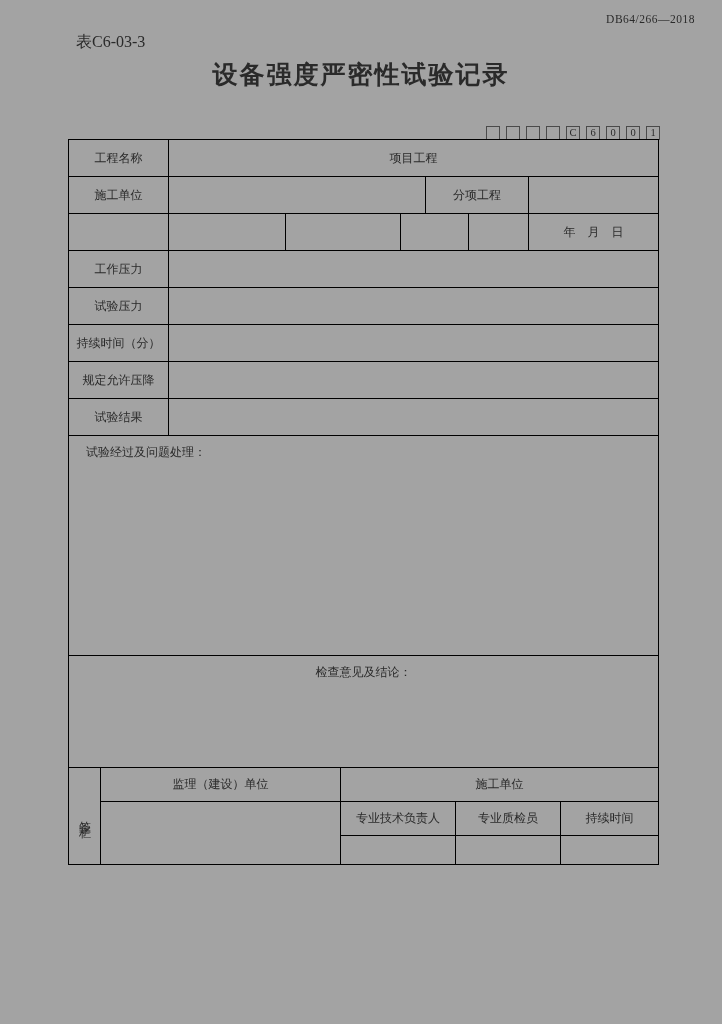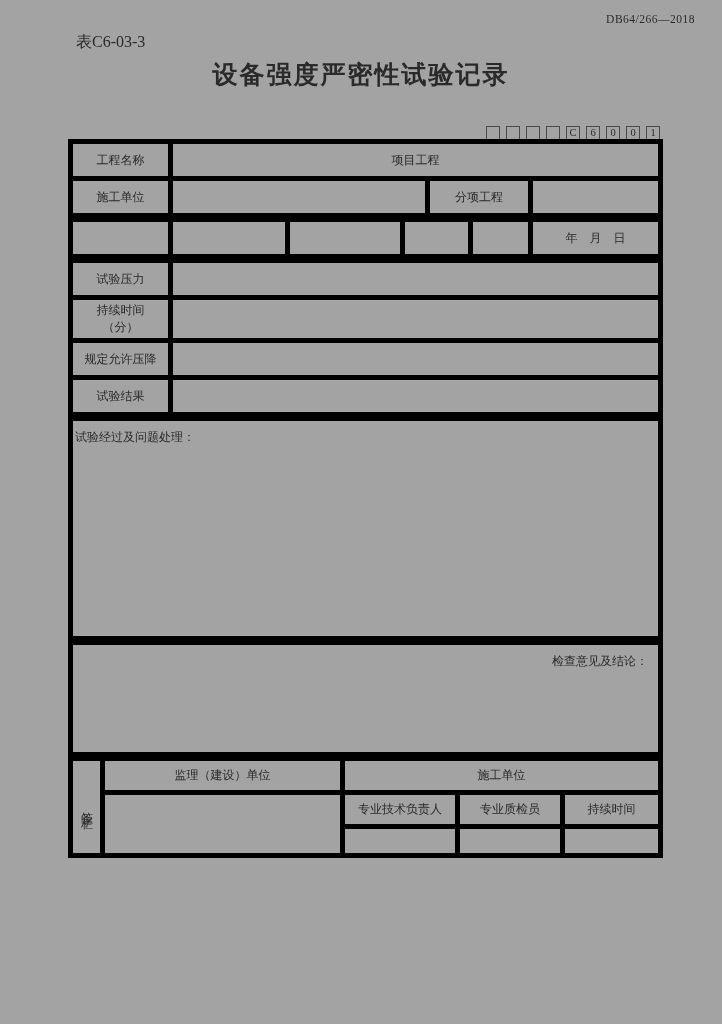--- a/index.html
+++ b/index.html
@@ -60,40 +60,40 @@
     top: 139px;
     width: 590px;
   }
   table {
     border-collapse: collapse;
     width: 590px;
     table-layout: fixed;
   }
   table + table { margin-top: -1px; }
   td {
-    border: 5px solid #000000;
+    border: 1px solid #000000;
     font-size: 12px;
     padding: 2px 6px;
     text-align: center;
     vertical-align: middle;
     overflow: hidden;
     color: #2a2a2a;
   }
   .h37 td { height: 37px; }
   .h34 td { height: 34px; }
   .h29 td { height: 29px; }
   td.big-area {
     height: 220px;
     text-align: left;
     vertical-align: top;
-    padding: 8px 2px;
+    padding: 8px 17px;
   }
   td.mid-area {
     height: 112px;
-    text-align: right;
+    text-align: center;
     vertical-align: top;
     padding: 8px 10px;
   }
   .vertical {
     display: inline-block;
     writing-mode: vertical-lr;
     text-orientation: upright;
     letter-spacing: 3px;
     font-size: 12px;
   }
@@ -164,20 +164,24 @@
     </tbody>
       </table>
 
 
     <table class="h37">
       <colgroup>
           <col style="width:100px">
           <col style="width:490px">
         </colgroup>
       <tbody>
+          <tr>
+        <td>工作压力</td>
+        <td></td>
+      </tr>
       <tr>
         <td>试验压力</td>
         <td></td>
       </tr>
       <tr>
         <td>持续时间（分）</td>
         <td></td>
       </tr>
       <tr>
         <td>规定允许压降</td>

